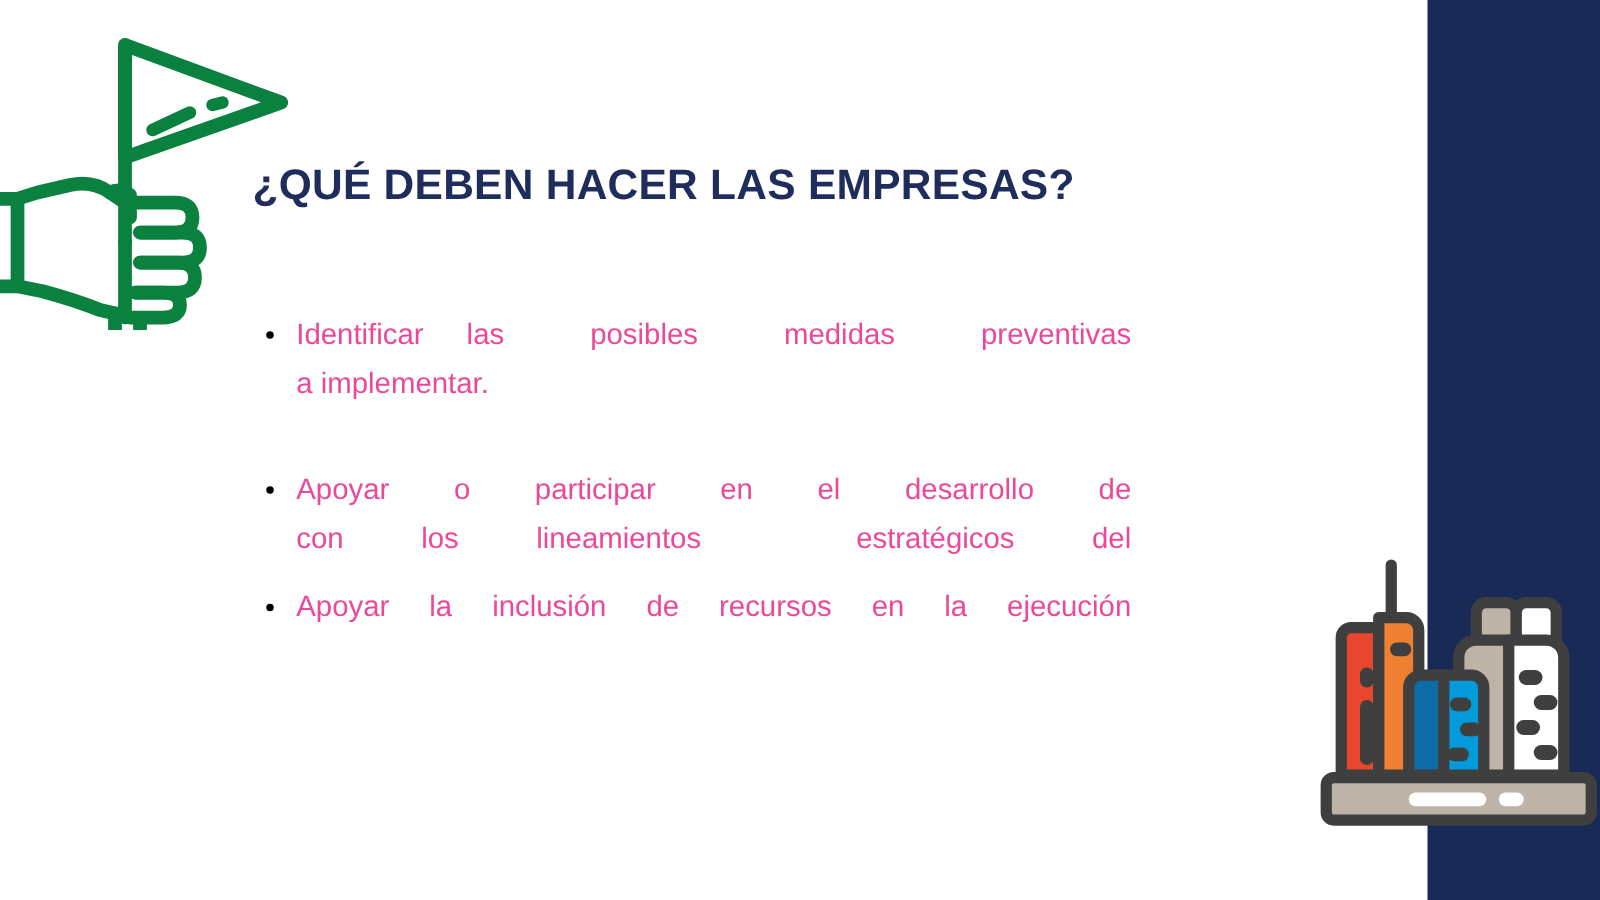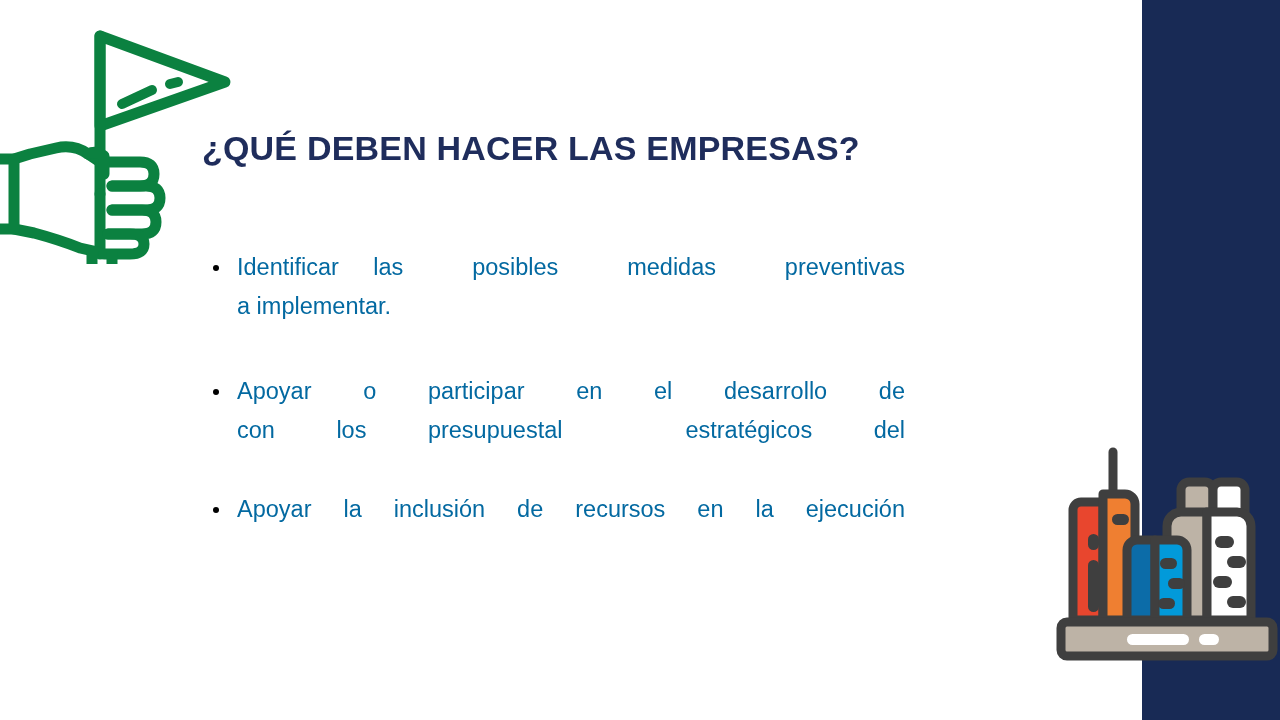--- a/index.html
+++ b/index.html
@@ -48,36 +48,36 @@
   
   .bullets {
     position: absolute;
     left: 205px;
     top: 248px;
     width: 700px;
   }
   .bullet-item {
     position: relative;
     padding-left: 32px;
-    color: #0369a1;
+    color: #ec4899;
     font-size: 23.5px;
     line-height: 39px;
     text-align: justify;
   }
   .bullet-item .dot {
     position: absolute;
     left: 8px;
     top: 17px;
     width: 6px;
     height: 6px;
     border-radius: 50%;
     background: #000000;
   }
   #bullet-0 { margin-bottom: 46px; }
-  #bullet-1 { margin-bottom: 40px; }
+  #bullet-1 { margin-bottom: 16px; }
 
   
   .jline {
     display: block;
     text-align: justify;
     text-align-last: justify;
     white-space: pre-wrap;
   }
   .jline-end {
     display: block;
@@ -143,21 +143,21 @@
 
     <div class="bullet-item" id="bullet-0">
       <span class="dot"></span>
       <span class="jline">Identificar las  posibles  medidas  preventivas</span>
       <span class="jline-end">a implementar.</span>
     </div>
 
     <div class="bullet-item" id="bullet-1">
       <span class="dot"></span>
       <span class="jline">Apoyar  o  participar  en  el  desarrollo  de</span>
-      <span class="jline">con   los   presupuestal      estratégicos   del</span>
+      <span class="jline">con   los   lineamientos      estratégicos   del</span>
     </div>
 
     <div class="bullet-item" id="bullet-2">
       <span class="dot"></span>
       <span class="jline">Apoyar la inclusión de recursos en la ejecución</span>
     </div>
 
   </div>
 
   <div class="city-icon">

